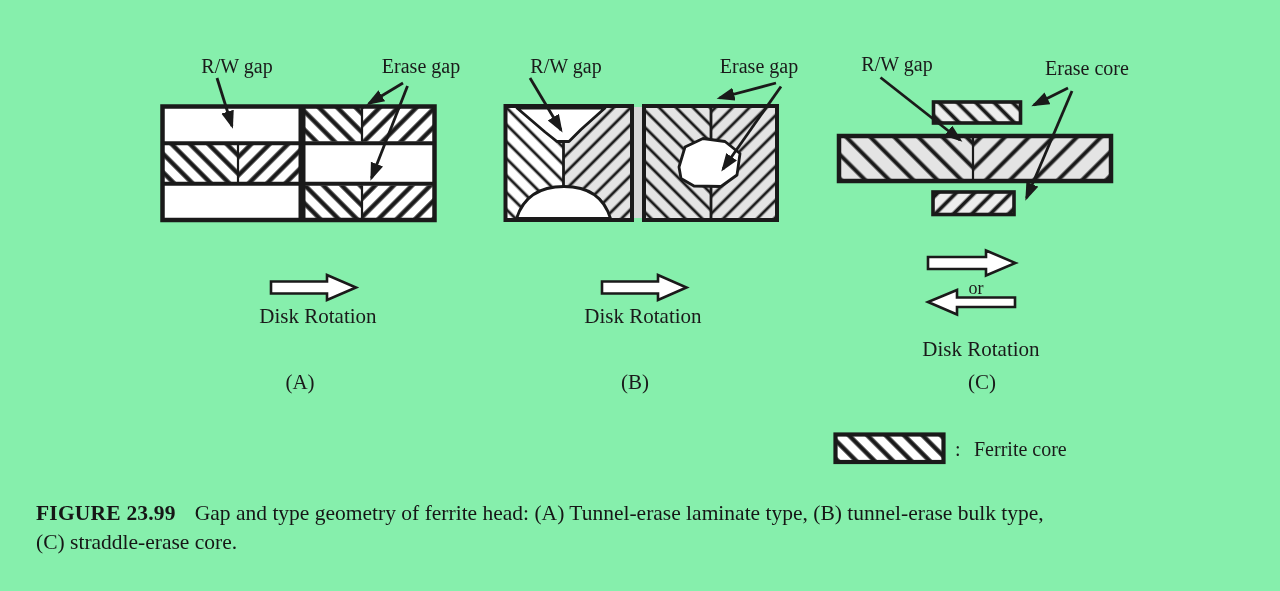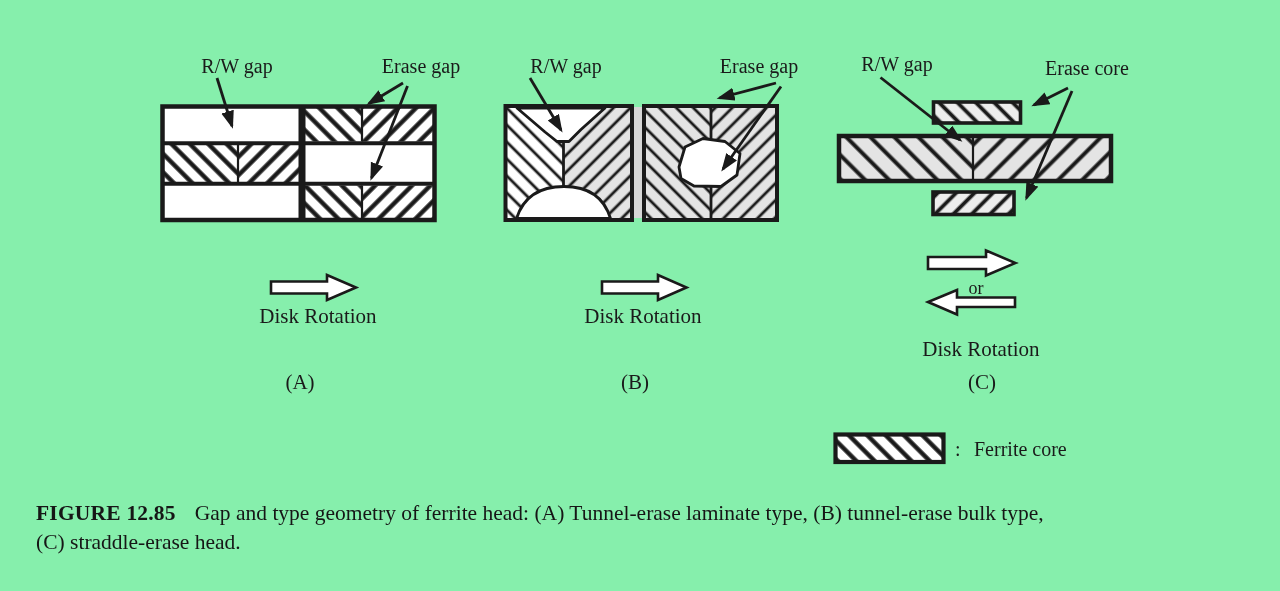--- a/index.html
+++ b/index.html
@@ -161,18 +161,18 @@
 
     <g>
       <rect x="835.5" y="434.5" width="108" height="27.5" fill="url(#hA_b)" stroke="#1a1a1a" stroke-width="4.2"></rect>
       <text class="lbl" x="955" y="456" text-anchor="start">:</text>
       <text class="lbl" x="974" y="456" text-anchor="start">Ferrite core</text>
     </g>
   </svg>
 
   <div class="caption">
     <div>
-      <span class="cap-tag">FIGURE 12.85</span><span>Gap and type geometry of ferrite head: (A) Tunnel-erase laminate type, (B) tunnel-erase bulk type,</span>
+      <span class="cap-tag">FIGURE 23.99</span><span>Gap and type geometry of ferrite head: (A) Tunnel-erase laminate type, (B) tunnel-erase bulk type,</span>
     </div>
-    <div>(C) straddle-erase head.</div>
+    <div>(C) straddle-erase core.</div>
   </div>
 
 </div>
 
 </body></html>

